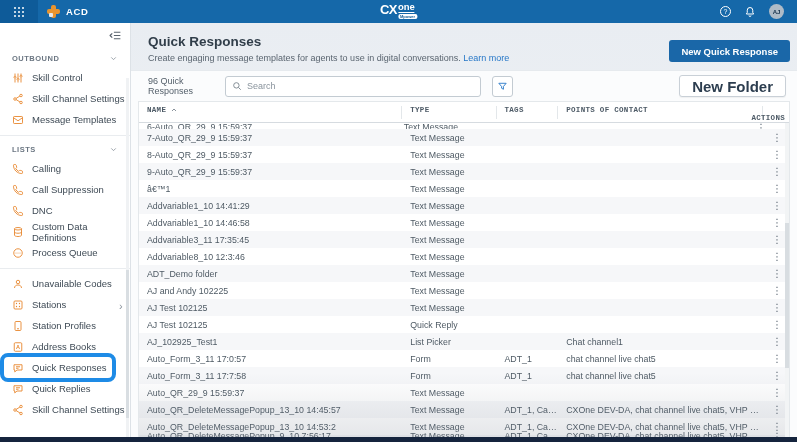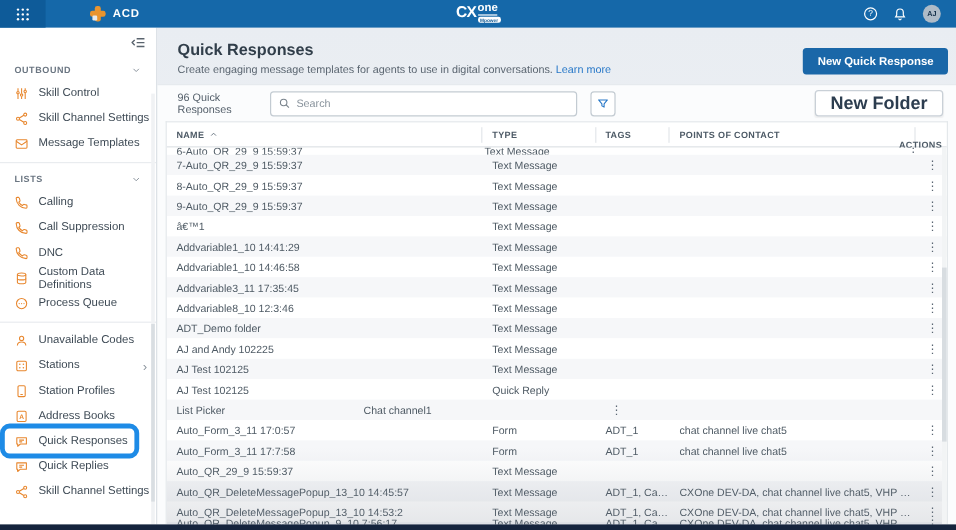--- a/index.html
+++ b/index.html
@@ -1,21 +1,21 @@
 <!DOCTYPE html>
 <html><head>
 <meta charset="utf-8">
 <style>
   * { box-sizing: border-box; margin: 0; padding: 0; }
   html,body { width:797px; height:442px; overflow:hidden;
     font-family:"Liberation Sans", sans-serif; background:#eef1f4; }
 
   
   .topbar { position:absolute; left:0; top:0; width:797px; height:23px;
-    background:#1568a9; display:flex; align-items:center; z-index:30;gap:28px; }
+    background:#1568a9; display:flex; align-items:center; z-index:30; }
   .appgrid { width:38px; height:23px; background:#0e5b99; display:flex;
     align-items:center; justify-content:center; cursor:pointer; }
   .appgrid .dots { display:grid; grid-template-columns:repeat(3,2px); grid-gap:2px; }
   .appgrid .dots i { width:2px; height:2px; background:#fff; border-radius:1px; }
   .brand-left { display:flex; align-items:center; gap:6px; margin-left:9px; }
   .nice-logo { position:relative; width:13px; height:13px; }
   .nice-logo .b1,.nice-logo .b2 { position:absolute; background:#e8942f; border-radius:2px; }
   .nice-logo .b1 { left:4px; top:0; width:5px; height:13px; }
   .nice-logo .b2 { left:0; top:4px; width:13px; height:5px; }
   .nice-logo .b3 { position:absolute; left:2px; top:8px; width:4px; height:4px;
@@ -73,22 +73,22 @@
   .filter-btn { width:21px; height:21px; margin-left:11px; background:#fff; border:1px solid #c3cbd2;
     border-radius:3px; display:flex; align-items:center; justify-content:center; cursor:pointer; }
   .btn-secondary { margin-left:auto; margin-right:11px; height:22px; background:#fff; color:#2c3d4f;
     border:1px solid #c9d0d7; border-radius:3px; font-size:15px; font-weight:bold; padding:0 12px;
     font-family:inherit; cursor:pointer; box-shadow:0 1px 1px rgba(0,0,0,.05); }
 
   .table-wrap { position:absolute; left:7px; right:7px; top:30px; bottom:0; background:#fff;
     border:1px solid #e4e8eb; border-bottom:none; overflow:hidden; }
   .thead { height:21px; display:flex; align-items:center; border-bottom:1px solid #d6dbe0;
     font-size:7.5px; font-weight:bold; color:#4d5a66; letter-spacing:.3px; }
-  .th { padding-left:8px; height:13px; display:flex; align-items:center; gap:4px;
-    border-right:1px solid #e3e7ea; cursor:pointer; }
+  .th { padding-left:8px; height:13px; display:flex; align-items:flex-start; gap:4px;
+    border-right:1px solid #e3e7ea; cursor:pointer;font-family:Liberation Mono, monospace; }
   .th:last-child { border-right:none; justify-content:flex-end; padding-right:4px; cursor:default;margin-top:16px; }
   .col-name { width:40.5%; flex:none; }
   .col-type { width:14.5%; flex:none; }
   .col-tags { width:9.5%; flex:none; }
   .col-poc  { width:31.5%; flex:none; }
   .col-act  { width:4%;   flex:none; }
 
   .partial-top { height:6px; overflow:hidden; position:relative; background:#fff; }
   .partial-top .pr { position:absolute; left:0; right:16px; bottom:-4px; display:flex;
     font-size:8.8px; color:#4e5a64; }
@@ -542,20 +542,21 @@
 
   <div class="row">
     <div class="cell col-name">AJ Test 102125</div>
     <div class="cell col-type">Quick Reply</div>
     <div class="cell col-tags"></div>
     <div class="cell col-poc"></div>
     <div class="cell col-act kebab"><span>⋮</span></div>
   </div>
 
   <div class="row">
+    <div class="cell col-name">AJ_102925_Test1</div>
     <div class="cell col-type">List Picker</div>
     <div class="cell col-tags"></div>
     <div class="cell col-poc">Chat channel1</div>
     <div class="cell col-act kebab"><span>⋮</span></div>
   </div>
 
   <div class="row">
     <div class="cell col-name">Auto_Form_3_11 17:0:57</div>
     <div class="cell col-type">Form</div>
     <div class="cell col-tags">ADT_1</div>

